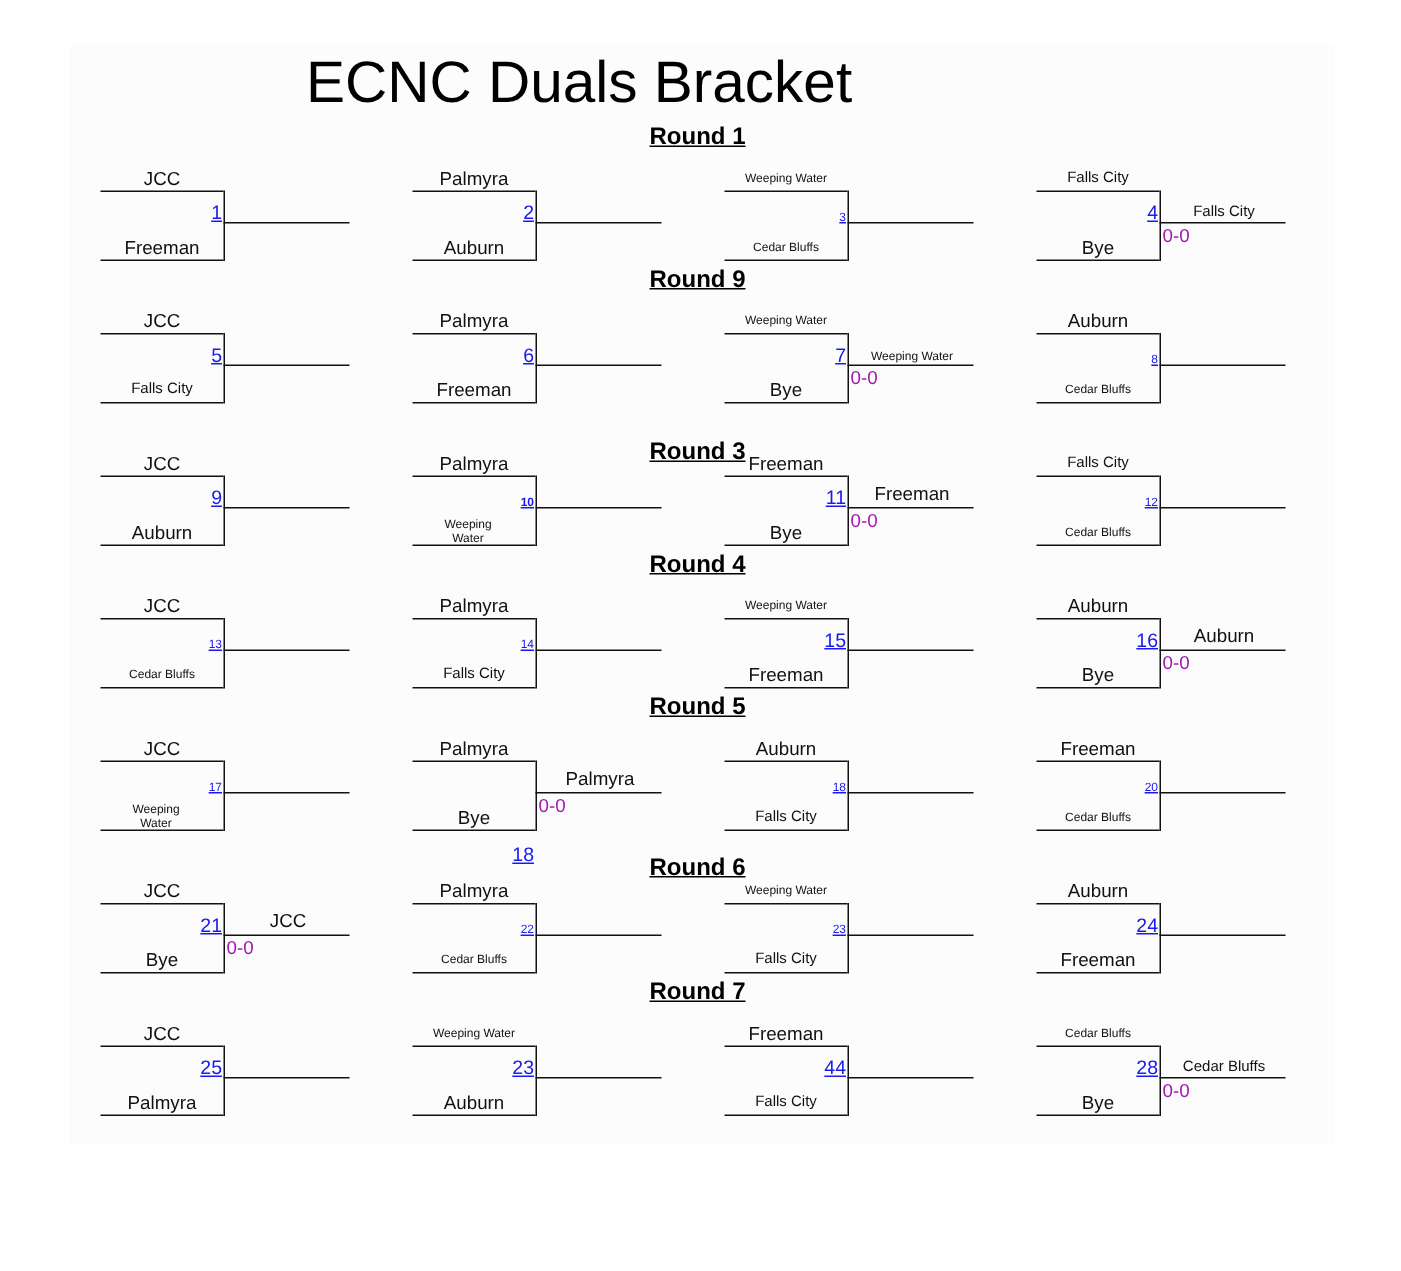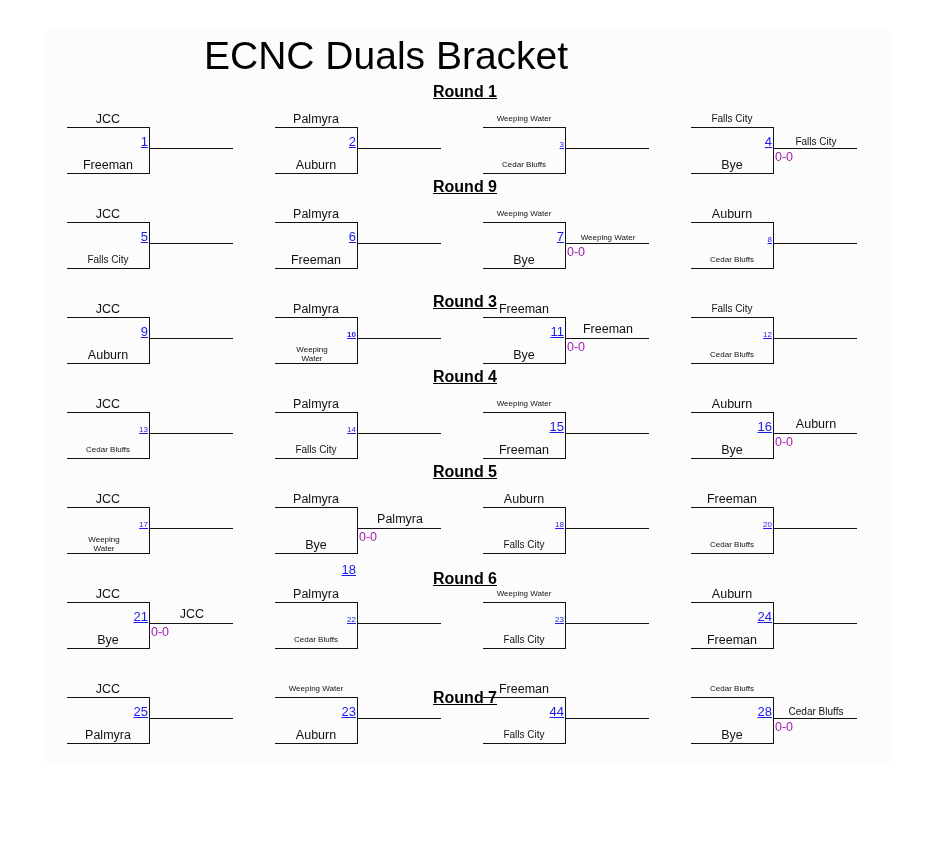--- a/index.html
+++ b/index.html
@@ -293,21 +293,21 @@
     </div>
     <div class="match" style="left: 691px; top: 602px;">
       <div class="top-line"></div>
       <div class="bot-line"></div>
       <div class="vline"></div>
       <div class="out-line"></div>
       <div class="team top fs-n">Auburn</div>
       <div class="team bot fs-n">Freeman</div>
       <a class="num n-lg" style="right: 88px; position: absolute; left: 41px; width: 40px; margin-left: 0px;">24</a>
     </div>
-    <div class="round-label" style="top: 655px; margin-top: 36px;">Round 7</div>
+    <div class="round-label" style="top: 655px;">Round 7</div>
     <div class="match" style="left: 67px; top: 697px;">
       <div class="top-line"></div>
       <div class="bot-line"></div>
       <div class="vline"></div>
       <div class="out-line"></div>
       <div class="team top fs-n">JCC</div>
       <div class="team bot fs-n">Palmyra</div>
       <a class="num n-lg" style="right: 88px; position: absolute; left: 41px; width: 40px; margin-left: 0px;">25</a>
     </div>
     <div class="match" style="left: 275px; top: 697px;">

